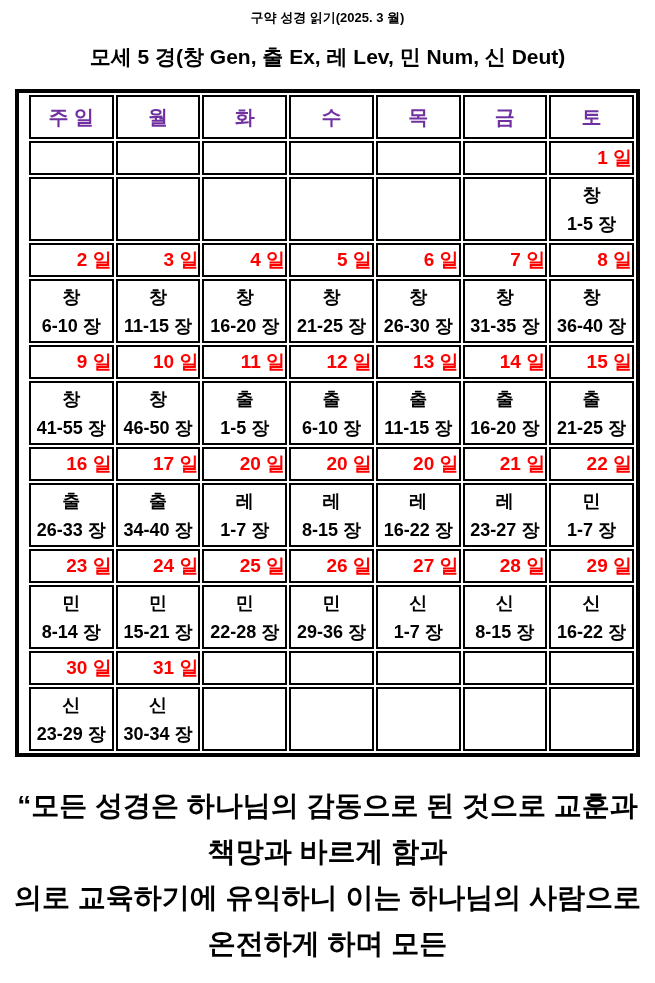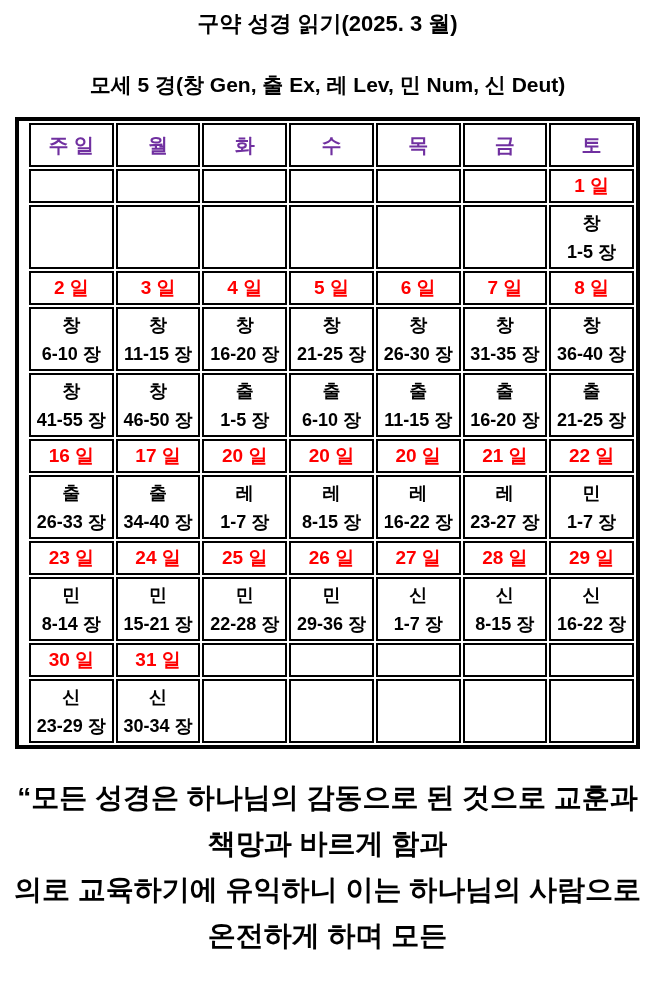--- a/index.html
+++ b/index.html
@@ -17,28 +17,28 @@
     width:655px;
   }
   .page{
     width:655px;
     height:983px;
     background:var(--paper);
     overflow:hidden;
   }
   .title{
     text-align:center;
-    font-size:22px;
+    font-size:13px;
     padding-top:9px;
     letter-spacing:0px;
   }
   .subtitle{
     text-align:center;
     font-size:21px;
-    margin-top:32px;
+    margin-top:16px;
   }
   table.calendar{
     border-collapse:separate;
     border-spacing:2px;
     border:4px solid var(--ink);
     margin:18px auto 0 auto;
     width:625px;
     table-layout:fixed;
     background:var(--paper);
     padding-left:8px;
@@ -54,20 +54,21 @@
   .calendar th{
     color:var(--purple);
     font-size:20px;
     height:44px;
     font-weight:bold;
   }
   tr.date-row td{
     color:var(--red);
     font-size:19px;
     height:34px;
+    text-align:right;
   }
   tr.reading-row td{
     color:var(--ink);
     font-size:18px;
     height:64px;
   }
   tr.reading-row .book{
     margin-bottom:11px;
     line-height:1;
   }
@@ -158,20 +159,29 @@
           </td>
           <td>
             <div class="book">창</div>
             <div class="range">31-35 장</div>
           </td>
           <td>
             <div class="book">창</div>
             <div class="range">36-40 장</div>
           </td>
         </tr>
+        <tr class="date-row">
+          <td>9 일</td>
+          <td>10 일</td>
+          <td>11 일</td>
+          <td>12 일</td>
+          <td>13 일</td>
+          <td>14 일</td>
+          <td>15 일</td>
+        </tr>
         <tr class="reading-row">
           <td>
             <div class="book">창</div>
             <div class="range">41-55 장</div>
           </td>
           <td>
             <div class="book">창</div>
             <div class="range">46-50 장</div>
           </td>
           <td>

